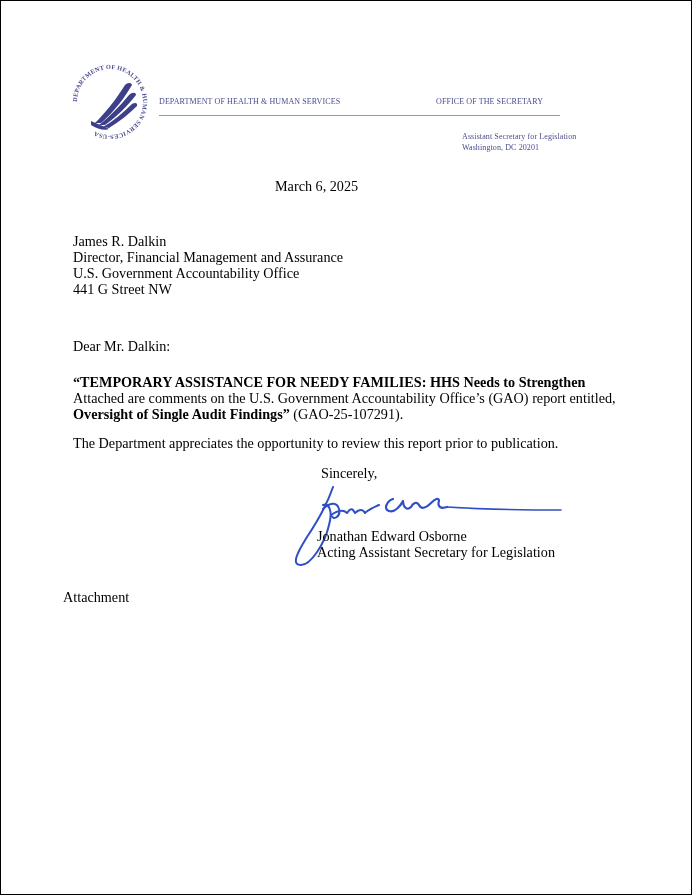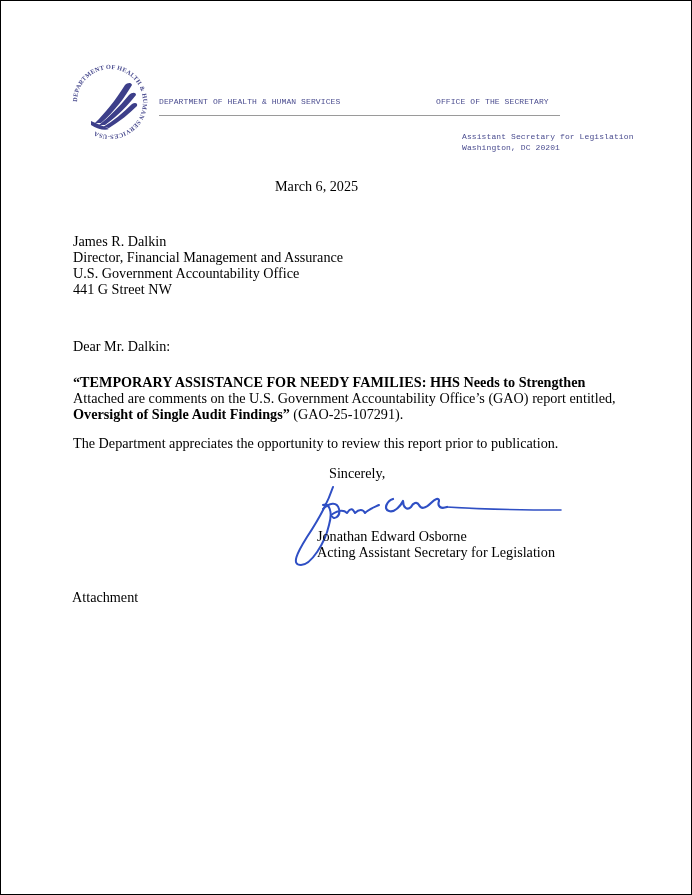--- a/index.html
+++ b/index.html
@@ -1,19 +1,19 @@
 <!DOCTYPE html>
 <html><head>
 <meta charset="utf-8">
 <style>
   html, body { margin:0; padding:0; background:#fff; }
   body { width:692px; height:895px; position:relative; overflow:hidden; }
   .page { position:absolute; left:0; top:0; width:690px; height:893px; border:1px solid #000; background:#fff; }
   .serif { font-family:"Liberation Serif", "DejaVu Serif", serif; color:#000; font-size:14.2px; }
-  .sans { font-family:Liberation Mono, monospace; }
+  .sans { font-family:Liberation Serif, serif; }
   .lh { position:absolute; color:#4a4c8f; font-size:8px; letter-spacing:0.1px; }
   .rule { position:absolute; left:158px; top:114px; width:401px; height:1px; background:#9a9a9a; }
   .abs { position:absolute; white-space:nowrap; }
   .line { display:block; height:16px; line-height:16px; }
   b { font-weight:bold; }
 </style>
 </head>
 <body>
 
 <div class="page">
@@ -56,32 +56,32 @@
   <div class="serif abs" style="left:72px; top:337px;">Dear Mr. Dalkin:</div>
 
   <div class="serif abs" style="left:72px; top:373px;">
     <span class="line"><b>“TEMPORARY ASSISTANCE FOR NEEDY FAMILIES: HHS Needs to Strengthen</b></span>
     <span class="line">Attached are comments on the U.S. Government Accountability Office’s (GAO) report entitled,</span>
     <span class="line"><b>Oversight of Single Audit Findings”</b><span> (GAO-25-107291).</span></span>
   </div>
 
   <div class="serif abs" style="left:72px; top:434px;">The Department appreciates the opportunity to review this report prior to publication.</div>
 
-  <div class="serif abs" style="left:328px; top:464px;">Sincerely,</div>
+  <div class="serif abs" style="left:320px; top:464px;">Sincerely,</div>
 
   <div class="abs" style="left:288px; top:478px; width:280px; height:90px;">
     <svg width="280" height="90" viewBox="0 0 280 90">
       <g fill="none" stroke="#2f4fc4" stroke-linecap="round" stroke-linejoin="round">
         <path stroke-width="2" d="M44 8 C 40 20, 30 40, 18 58 C 8 74, 2 86, 12 86 C 22 86, 36 64, 40 46 C 44 32, 40 24, 34 26"></path>
         <path stroke-width="2" d="M34 30 C 40 24, 48 22, 50 30 C 52 38, 44 42, 42 36 C 48 32, 54 30, 58 34 C 62 28, 64 30, 66 34 C 70 30, 74 30, 76 34 C 80 30, 86 28, 90 26"></path>
         <path stroke-width="2.2" d="M104 20 C 98 22, 94 30, 100 32 C 106 34, 112 26, 114 22 C 114 28, 118 32, 122 28 C 124 24, 128 22, 130 26 C 132 30, 136 30, 142 24 C 146 20, 150 18, 150 22 C 148 28, 152 30, 158 28"></path>
         <path stroke-width="1.6" d="M158 28 C 190 30, 230 31, 272 31"></path>
       </g>
     </svg>
   </div>
 
   <div class="serif abs" style="left:316px; top:527px;">
     <span class="line">Jonathan Edward Osborne</span>
     <span class="line">Acting Assistant Secretary for Legislation</span>
   </div>
 
-  <div class="serif abs" style="left:71px; top:588px;">Attachment</div>
+  <div class="serif abs" style="left:62px; top:588px;">Attachment</div>
 </div>
 
 </body></html>

